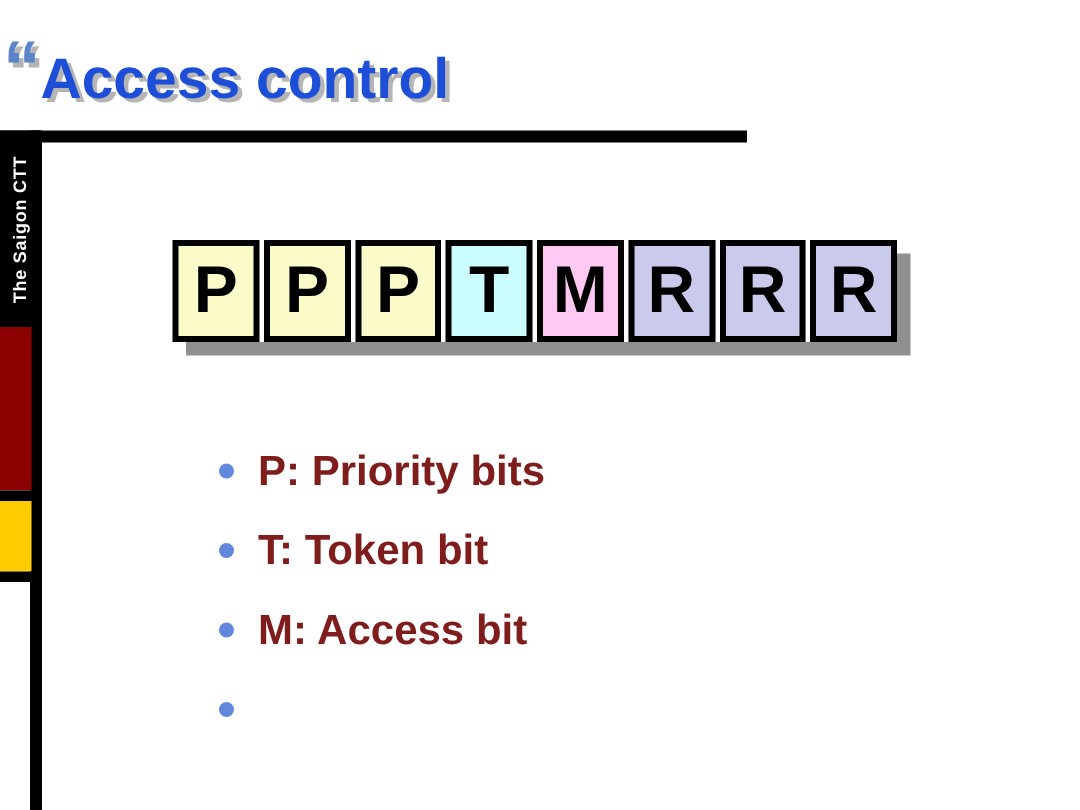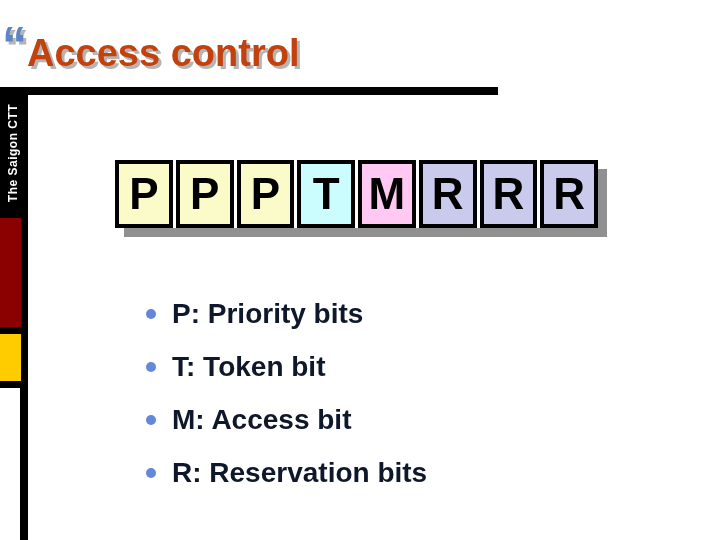--- a/index.html
+++ b/index.html
@@ -29,21 +29,21 @@
     color: #5C85C7;
     text-shadow: 3px 3px 0 #b5b5b5;
   }
   .page-title {
     position: absolute;
     left: 27px;
     top: 34px;
     font-size: 38px;
     line-height: 38px;
     font-weight: bold;
-    color: #c2410c;
+    color: #1d4ed8;
     text-shadow: 3px 3px 0 #b5b5b5;
     white-space: nowrap;
   }
   .title-underline-bar {
     position: absolute;
     left: 0;
     top: 87px;
     width: 498px;
     height: 8px;
     background: #000000;
@@ -148,21 +148,21 @@
     width: 10px;
     height: 10px;
     border-radius: 50%;
     background: #6287DC;
     margin-right: 16px;
     flex: 0 0 auto;
   }
   .legend-text {
     font-size: 28px;
     font-weight: bold;
-    color: #0f172a;
+    color: #7f1d1d;
     white-space: nowrap;
   }
 </style>
 </head>
 <body>
 
 <div id="slide">
 
   <span class="quote-icon">“</span>
   <h1 class="page-title" style="margin:0;">Access control</h1>
@@ -196,17 +196,16 @@
     <div class="legend-item">
       <span class="bullet-dot"></span>
       <span class="legend-text">T: Token bit</span>
     </div>
     <div class="legend-item">
       <span class="bullet-dot"></span>
       <span class="legend-text">M: Access bit</span>
     </div>
     <div class="legend-item">
       <span class="bullet-dot"></span>
-      <span class="legend-text">R: Reservation bits</span>
     </div>
   </div>
 
 </div>
 
 </body></html>

